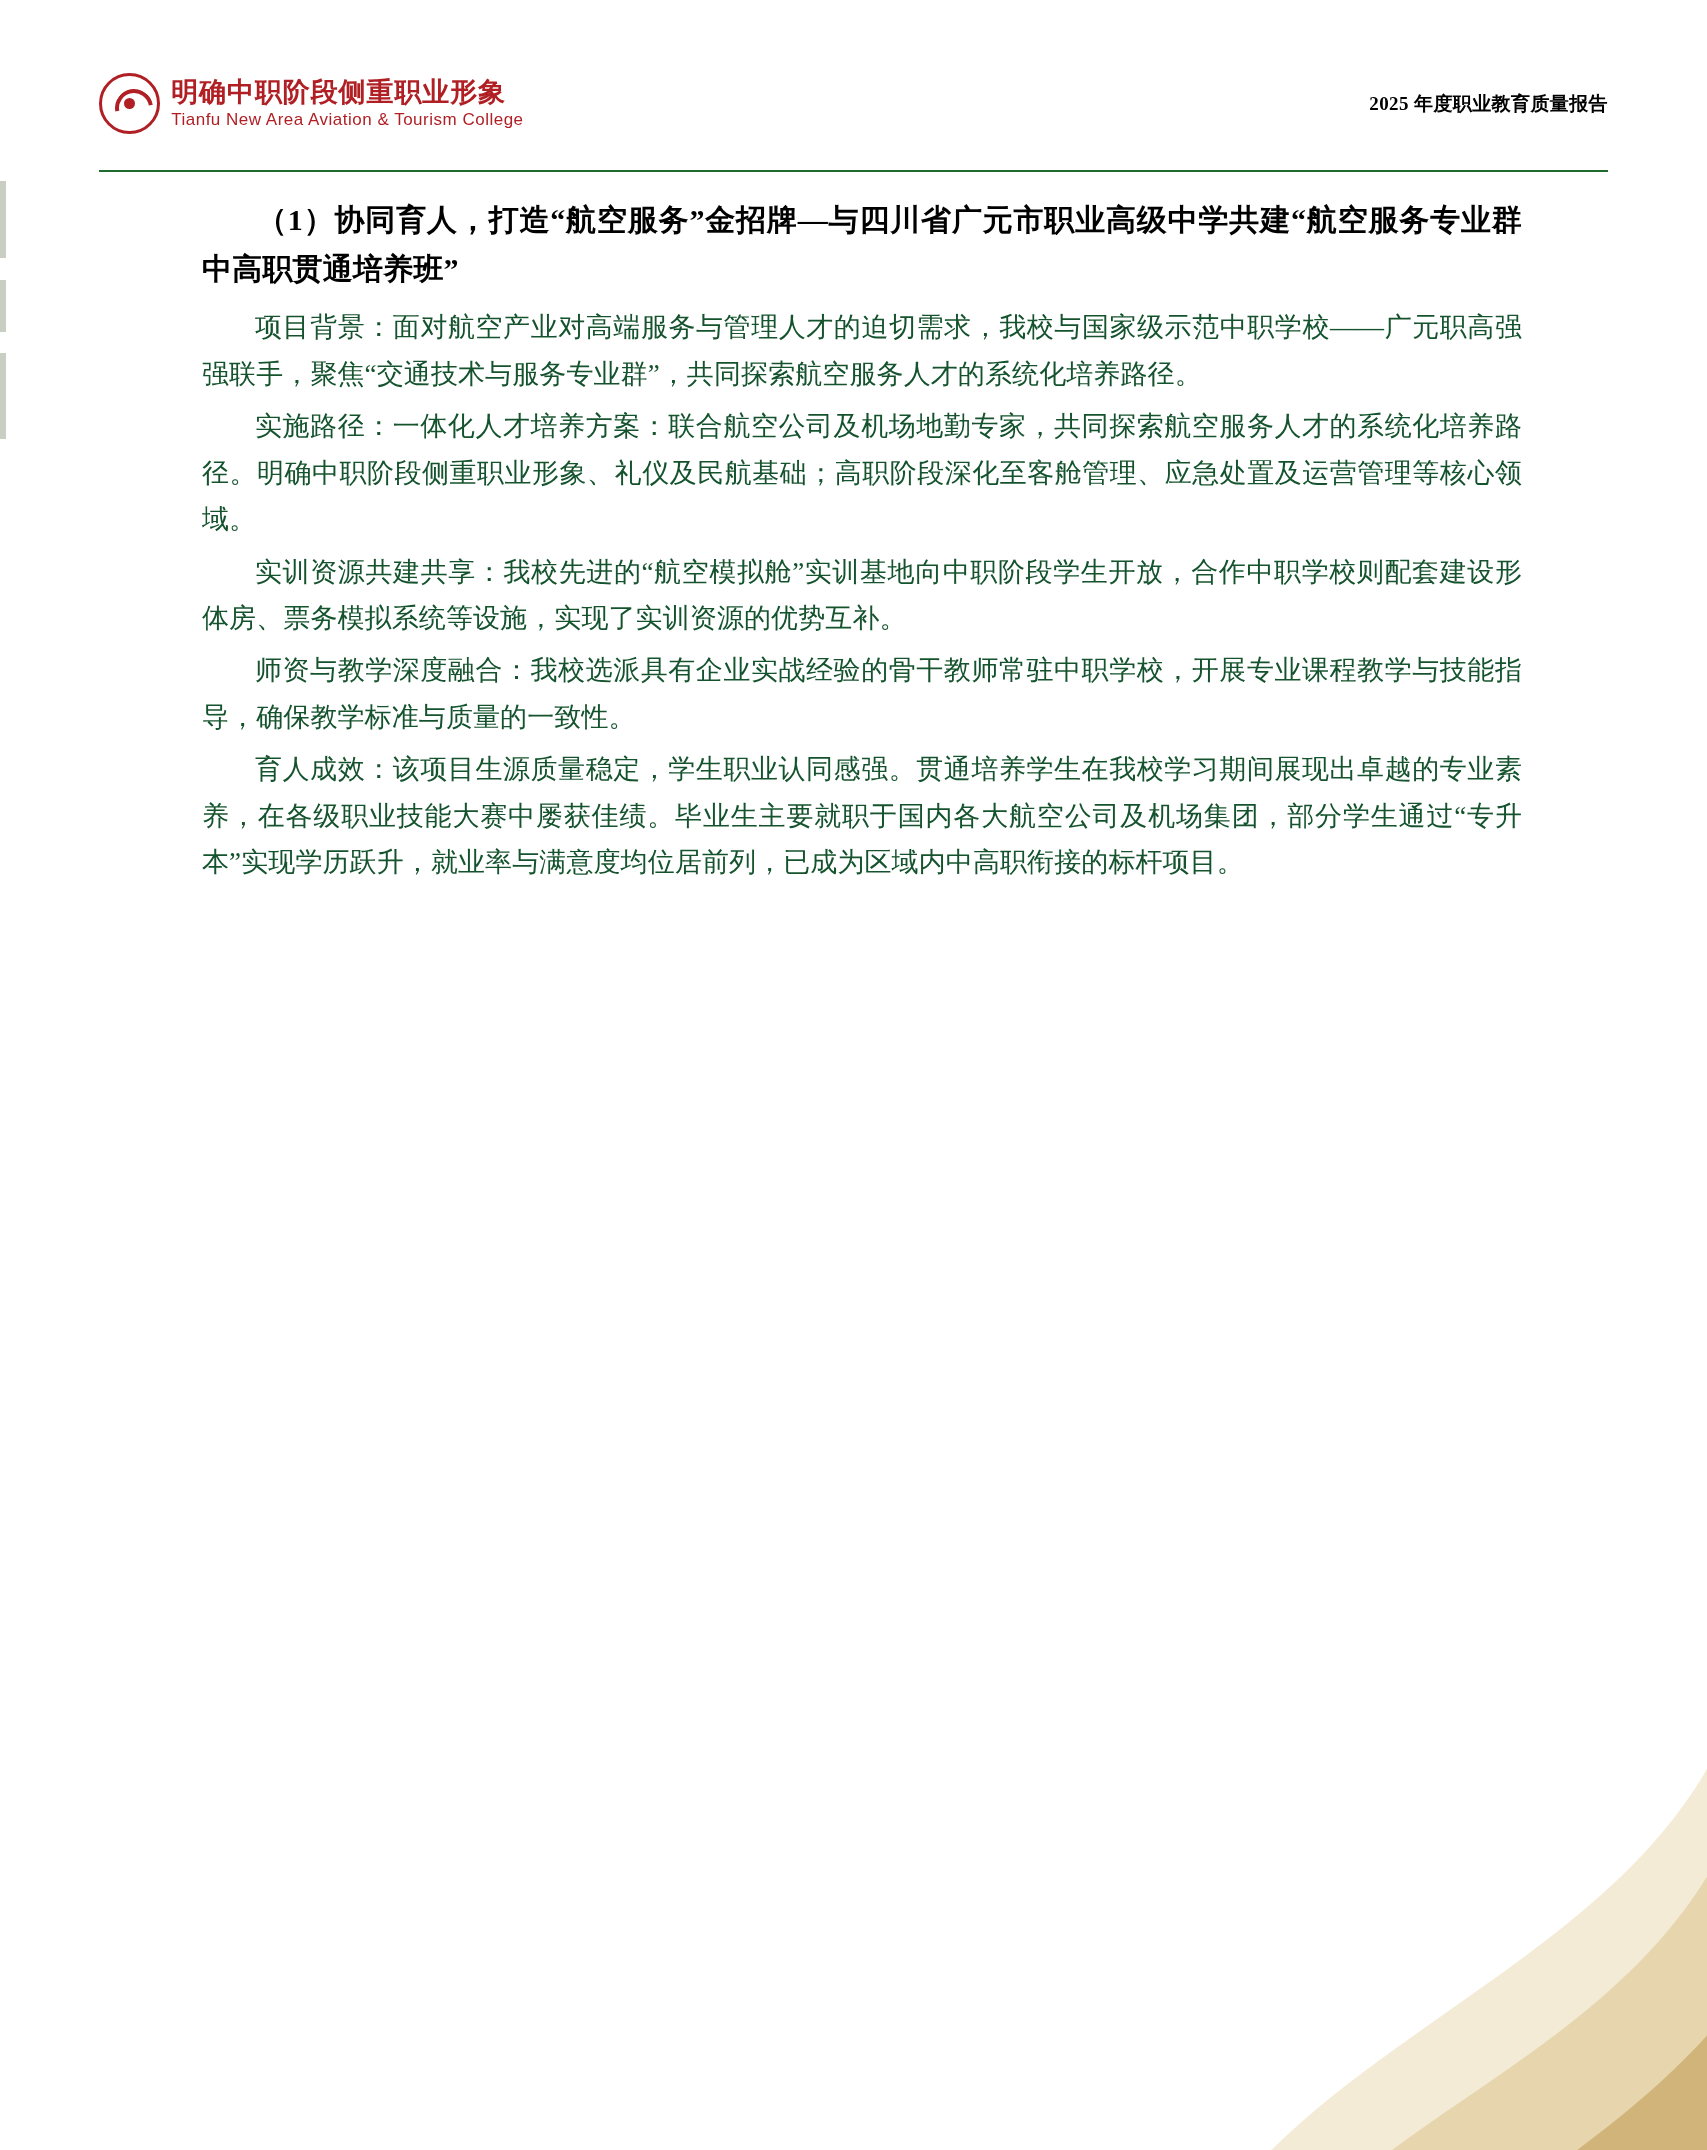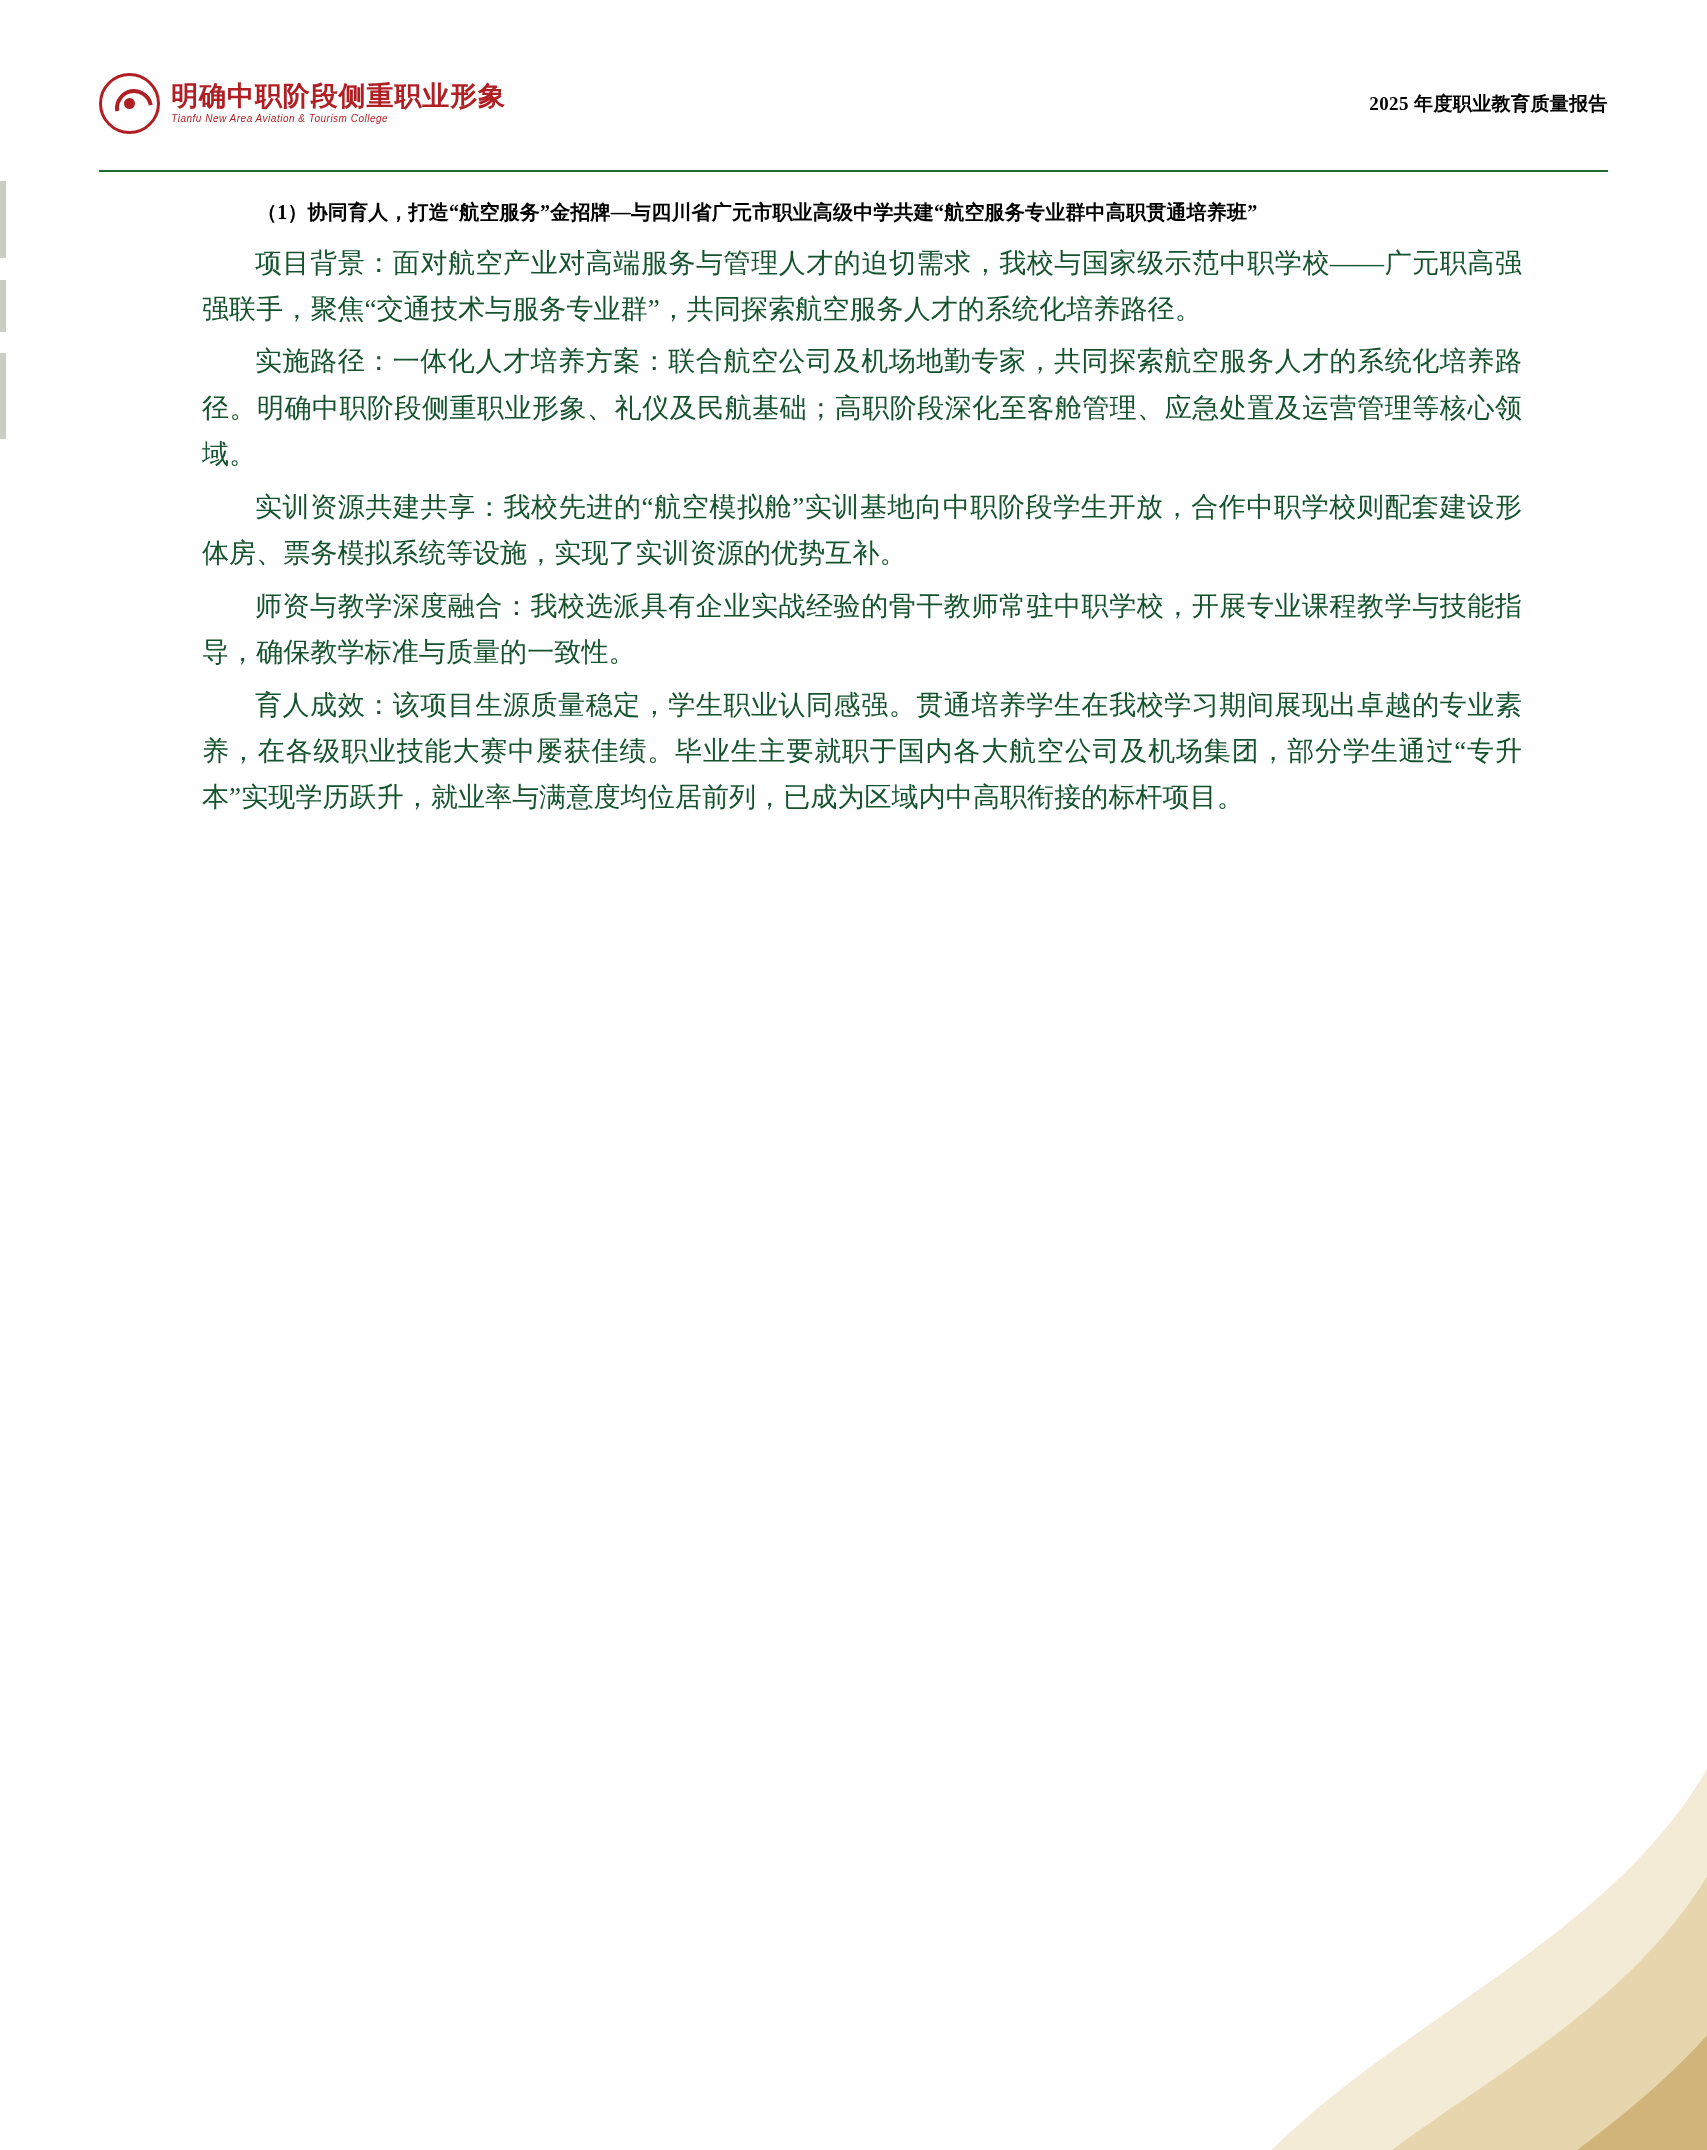--- a/index.html
+++ b/index.html
@@ -89,26 +89,25 @@
     font-family: "Liberation Serif", "DejaVu Serif", serif;
     font-size: 27px;
     font-weight: bold;
     color: #b01f24;
     letter-spacing: 0.9px;
     line-height: 1;
     white-space: nowrap;
   }
   .logo-en {
     font-family: "Liberation Sans", sans-serif;
-    font-size: 10px;
+    font-size: 17px;
     color: #b01f24;
     letter-spacing: 0.5px;
     line-height: 1;
     white-space: nowrap;
-    font-style: italic;
   }
   .header-title {
     position: absolute;
     right: 0;
     top: 18px;
     font-size: 19px;
     font-weight: bold;
     color: #000000;
     white-space: nowrap;
     letter-spacing: 0.4px;
@@ -123,21 +122,21 @@
   }
 
   
   .content {
     position: absolute;
     left: 202px;
     right: 185px;
     top: 196px;
   }
   .heading {
-    font-size: 20px;
+    font-size: 30px;
     font-weight: bold;
     line-height: 1.62;
     text-align: justify;
     text-justify: inter-ideograph;
     letter-spacing: 0.2px;
     margin: 0 0 11.2px 0;
     text-indent: 55px;
     color: #000000;
   }
   p.para {

